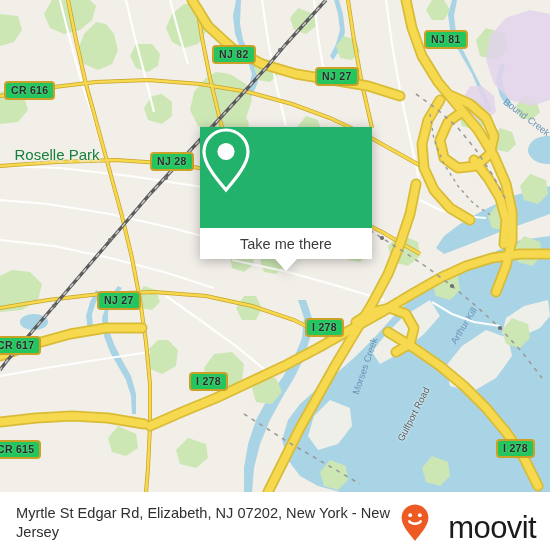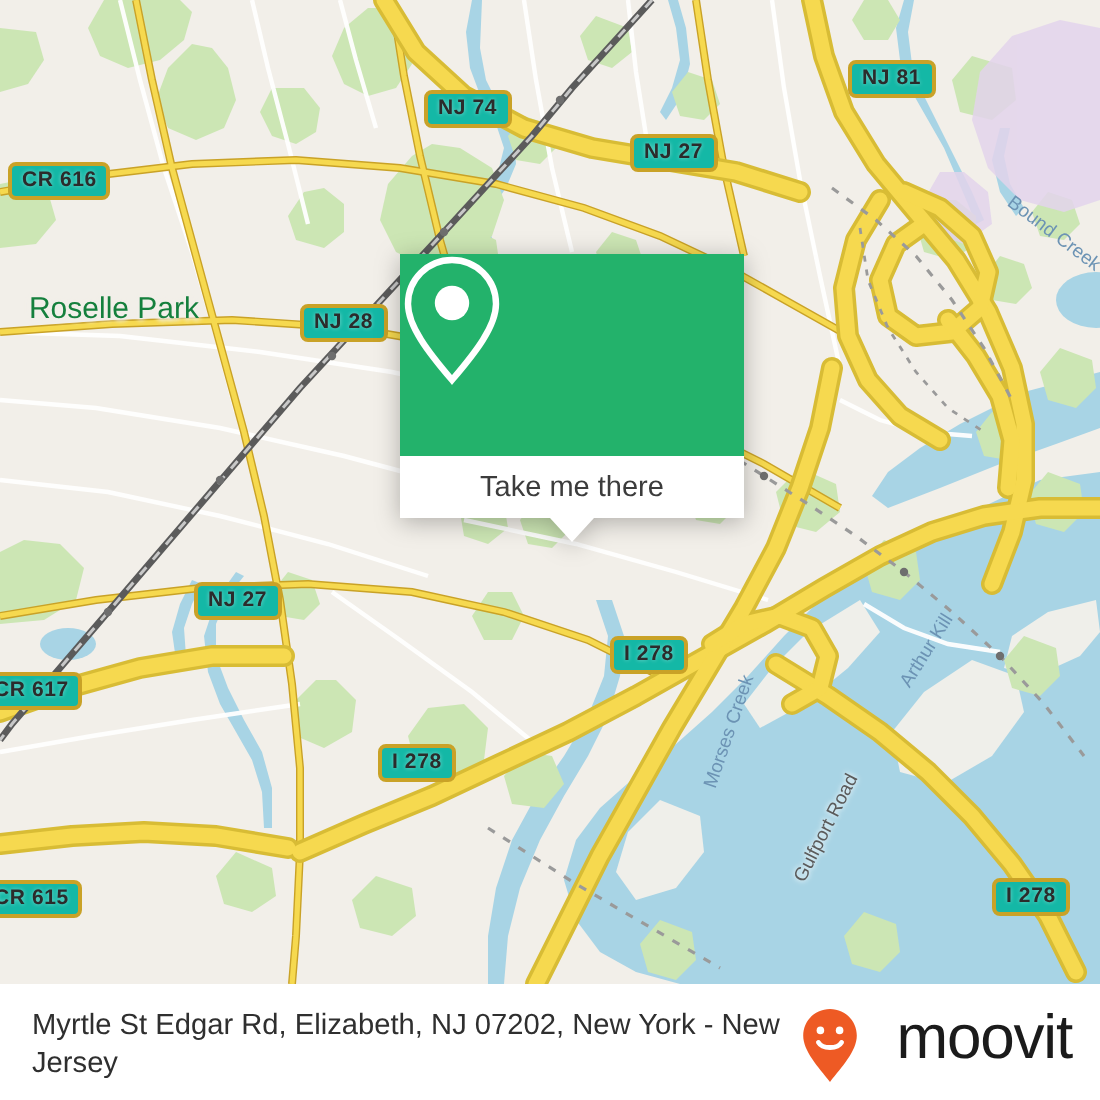--- a/index.html
+++ b/index.html
@@ -14,21 +14,21 @@
   
   .map{
     position:absolute;left:0;top:0;width:550px;height:492px;
     background:#F2EFE9;overflow:hidden;
   }
   .map svg{position:absolute;left:0;top:0;}
 
   
   .shield{
     position:absolute;
-    background:#14b8a6;
+    background:#22c55e;
     border:2px solid #C9A227;
     border-radius:4px;
     color:#2B2B2B;
     font-size:10.5px;
     font-weight:bold;
     letter-spacing:.3px;
     padding:1px 5px 2px 5px;
     line-height:12px;
     white-space:nowrap;
     box-sizing:border-box;
@@ -105,21 +105,21 @@
   }
   .addr{
     flex:1 1 auto;
     color:#2F2F2F;
     font-size:14.6px;
     line-height:19px;
     padding-right:6px;
   }
   .brand{
     flex:0 0 auto;
-    display:flex;align-items:flex-start;gap:18px;
+    display:flex;align-items:flex-end;gap:18px;
   }
   .brand-word{
     font-size:31px;color:#1B1B1B;letter-spacing:-.6px;
     line-height:31px;
   }
 </style>
 </head>
 <body>
 
 <div id="root">
@@ -328,21 +328,21 @@
       </g>
 
       <g stroke="#9A9A9A" stroke-width="1.4" fill="none" stroke-dasharray="3 4">
         <path d="M430,114 L434,140 L444,164 L458,186 L474,204 L492,216"></path>
         <path d="M340,142 L348,166 L356,190 L362,214"></path>
         <path d="M286,198 L304,206 L324,212 L346,214"></path>
       </g>
 
     </svg>
 
-    <div class="shield" style="left:212px;top:45px;">NJ 74</div>
+    <div class="shield" style="left:212px;top:45px;">NJ 82</div>
     <div class="shield" style="left:424px;top:30px;">NJ 81</div>
     <div class="shield" style="left:315px;top:67px;">NJ 27</div>
     <div class="shield" style="left:4px;top:81px;">CR 616</div>
     <div class="shield" style="left:150px;top:152px;">NJ 28</div>
     <div class="shield" style="left:97px;top:291px;">NJ 27</div>
     <div class="shield" style="left:-10px;top:336px;">CR 617</div>
     <div class="shield" style="left:305px;top:318px;">I 278</div>
     <div class="shield" style="left:189px;top:372px;">I 278</div>
     <div class="shield" style="left:-10px;top:440px;">CR 615</div>
     <div class="shield" style="left:496px;top:439px;">I 278</div>

